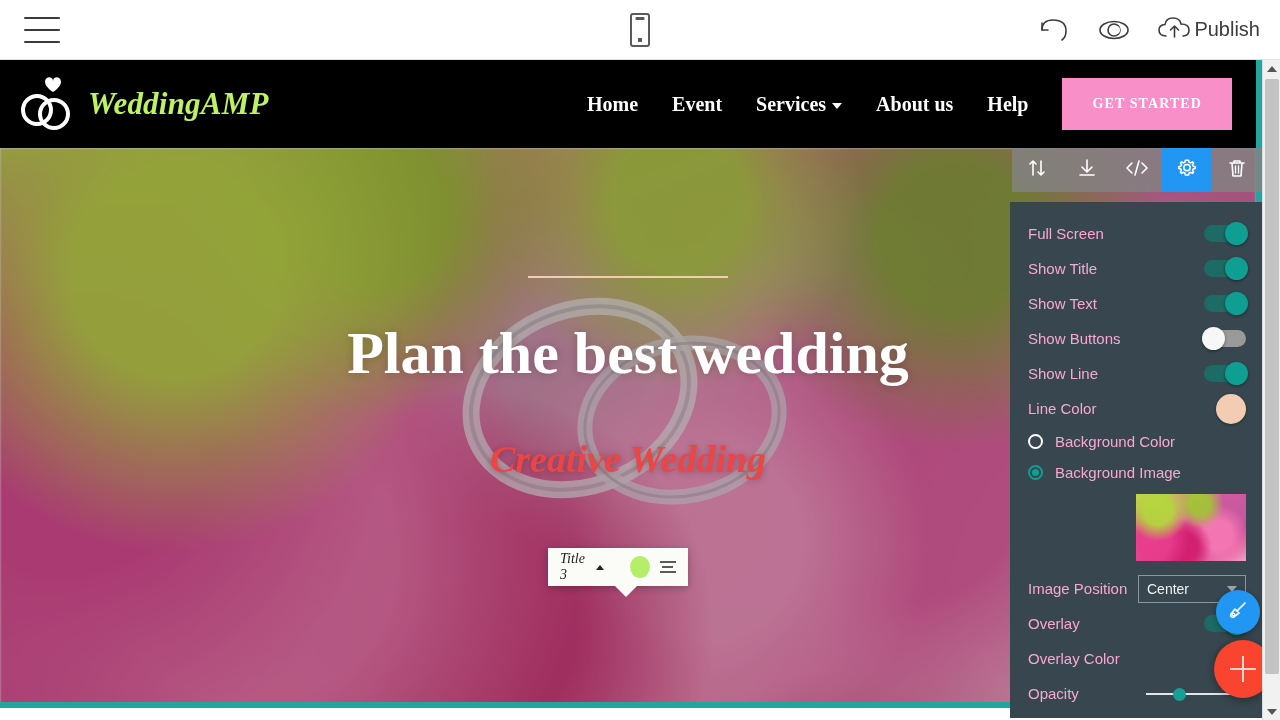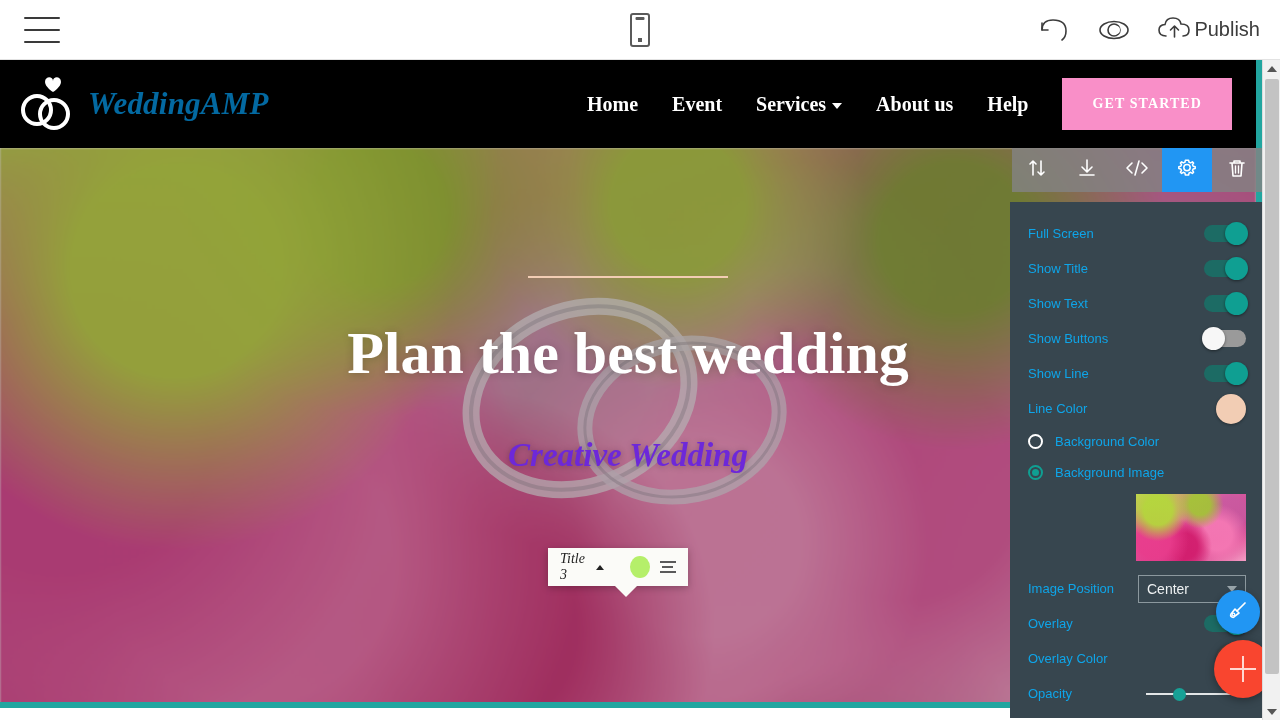--- a/index.html
+++ b/index.html
@@ -72,21 +72,21 @@
     position: relative; z-index: 6;
     height: 88px; background: #000000;
     display: flex; align-items: center;
     padding: 0 0 0 18px;
   }
   .brand { display: flex; align-items: center; gap: 14px; }
   .brand-logo { width: 56px; height: 60px; position: relative; }
   .brand-name {
     font-family: "Liberation Serif", serif;
     font-style: italic; font-weight: bold;
-    font-size: 31px; color: #0369a1; letter-spacing: .2px;
+    font-size: 31px; color: #bef264; letter-spacing: .2px;
   }
   .site-nav {
     margin-left: auto; display: flex; align-items: center; gap: 34px;
     padding-right: 24px;
   }
   .nav-link {
     font-family: "Liberation Serif", serif;
     font-weight: bold; font-size: 20px; color: #ffffff;
     cursor: pointer; display: flex; align-items: center; gap: 6px;
     white-space: nowrap;
@@ -145,22 +145,22 @@
   }
   .hero-title {
     font-family: "Liberation Serif", serif;
     font-weight: bold; font-size: 60px; color: #ffffff;
     line-height: 1.05; text-align: center;
     text-shadow: 0 1px 8px rgba(0,0,0,.18);
   }
   .hero-subtitle {
     margin-top: 52px;
     font-family: "Liberation Serif", serif;
-    font-style: italic; font-weight: bold; font-size: 33px;
-    color: #6d28d9; text-align: center;
+    font-style: italic; font-weight: bold; font-size: 38px;
+    color: #ef4444; text-align: center;
     text-shadow: 0 1px 6px rgba(0,0,0,.25);
   }
 
   
   .text-popover {
     position: absolute; left: 548px; top: 400px;
     width: 140px; height: 38px;
     background: #fbfbf8;
     display: flex; align-items: center;
     padding: 0 12px; gap: 10px;
@@ -211,21 +211,21 @@
     width: 252px; height: 516px;
     background: #37464f;
     padding: 14px 16px 0 18px;
     z-index: 28;
     overflow: hidden;
   }
   .sp-row {
     height: 35px; display: flex; align-items: center;
     justify-content: space-between;
   }
-  .sp-label { font-size: 13px; color: #0ea5e9; }
+  .sp-label { font-size: 15px; color: #f9a8d4; }
 
   .toggle {
     width: 42px; height: 17px; border-radius: 9px;
     position: relative; cursor: pointer; flex: none;
   }
   .toggle.on  { background: #1c6b64; }
   .toggle.off { background: #9a9a9a; }
   .toggle .knob {
     position: absolute; top: -3px; width: 23px; height: 23px;
     border-radius: 50%;

